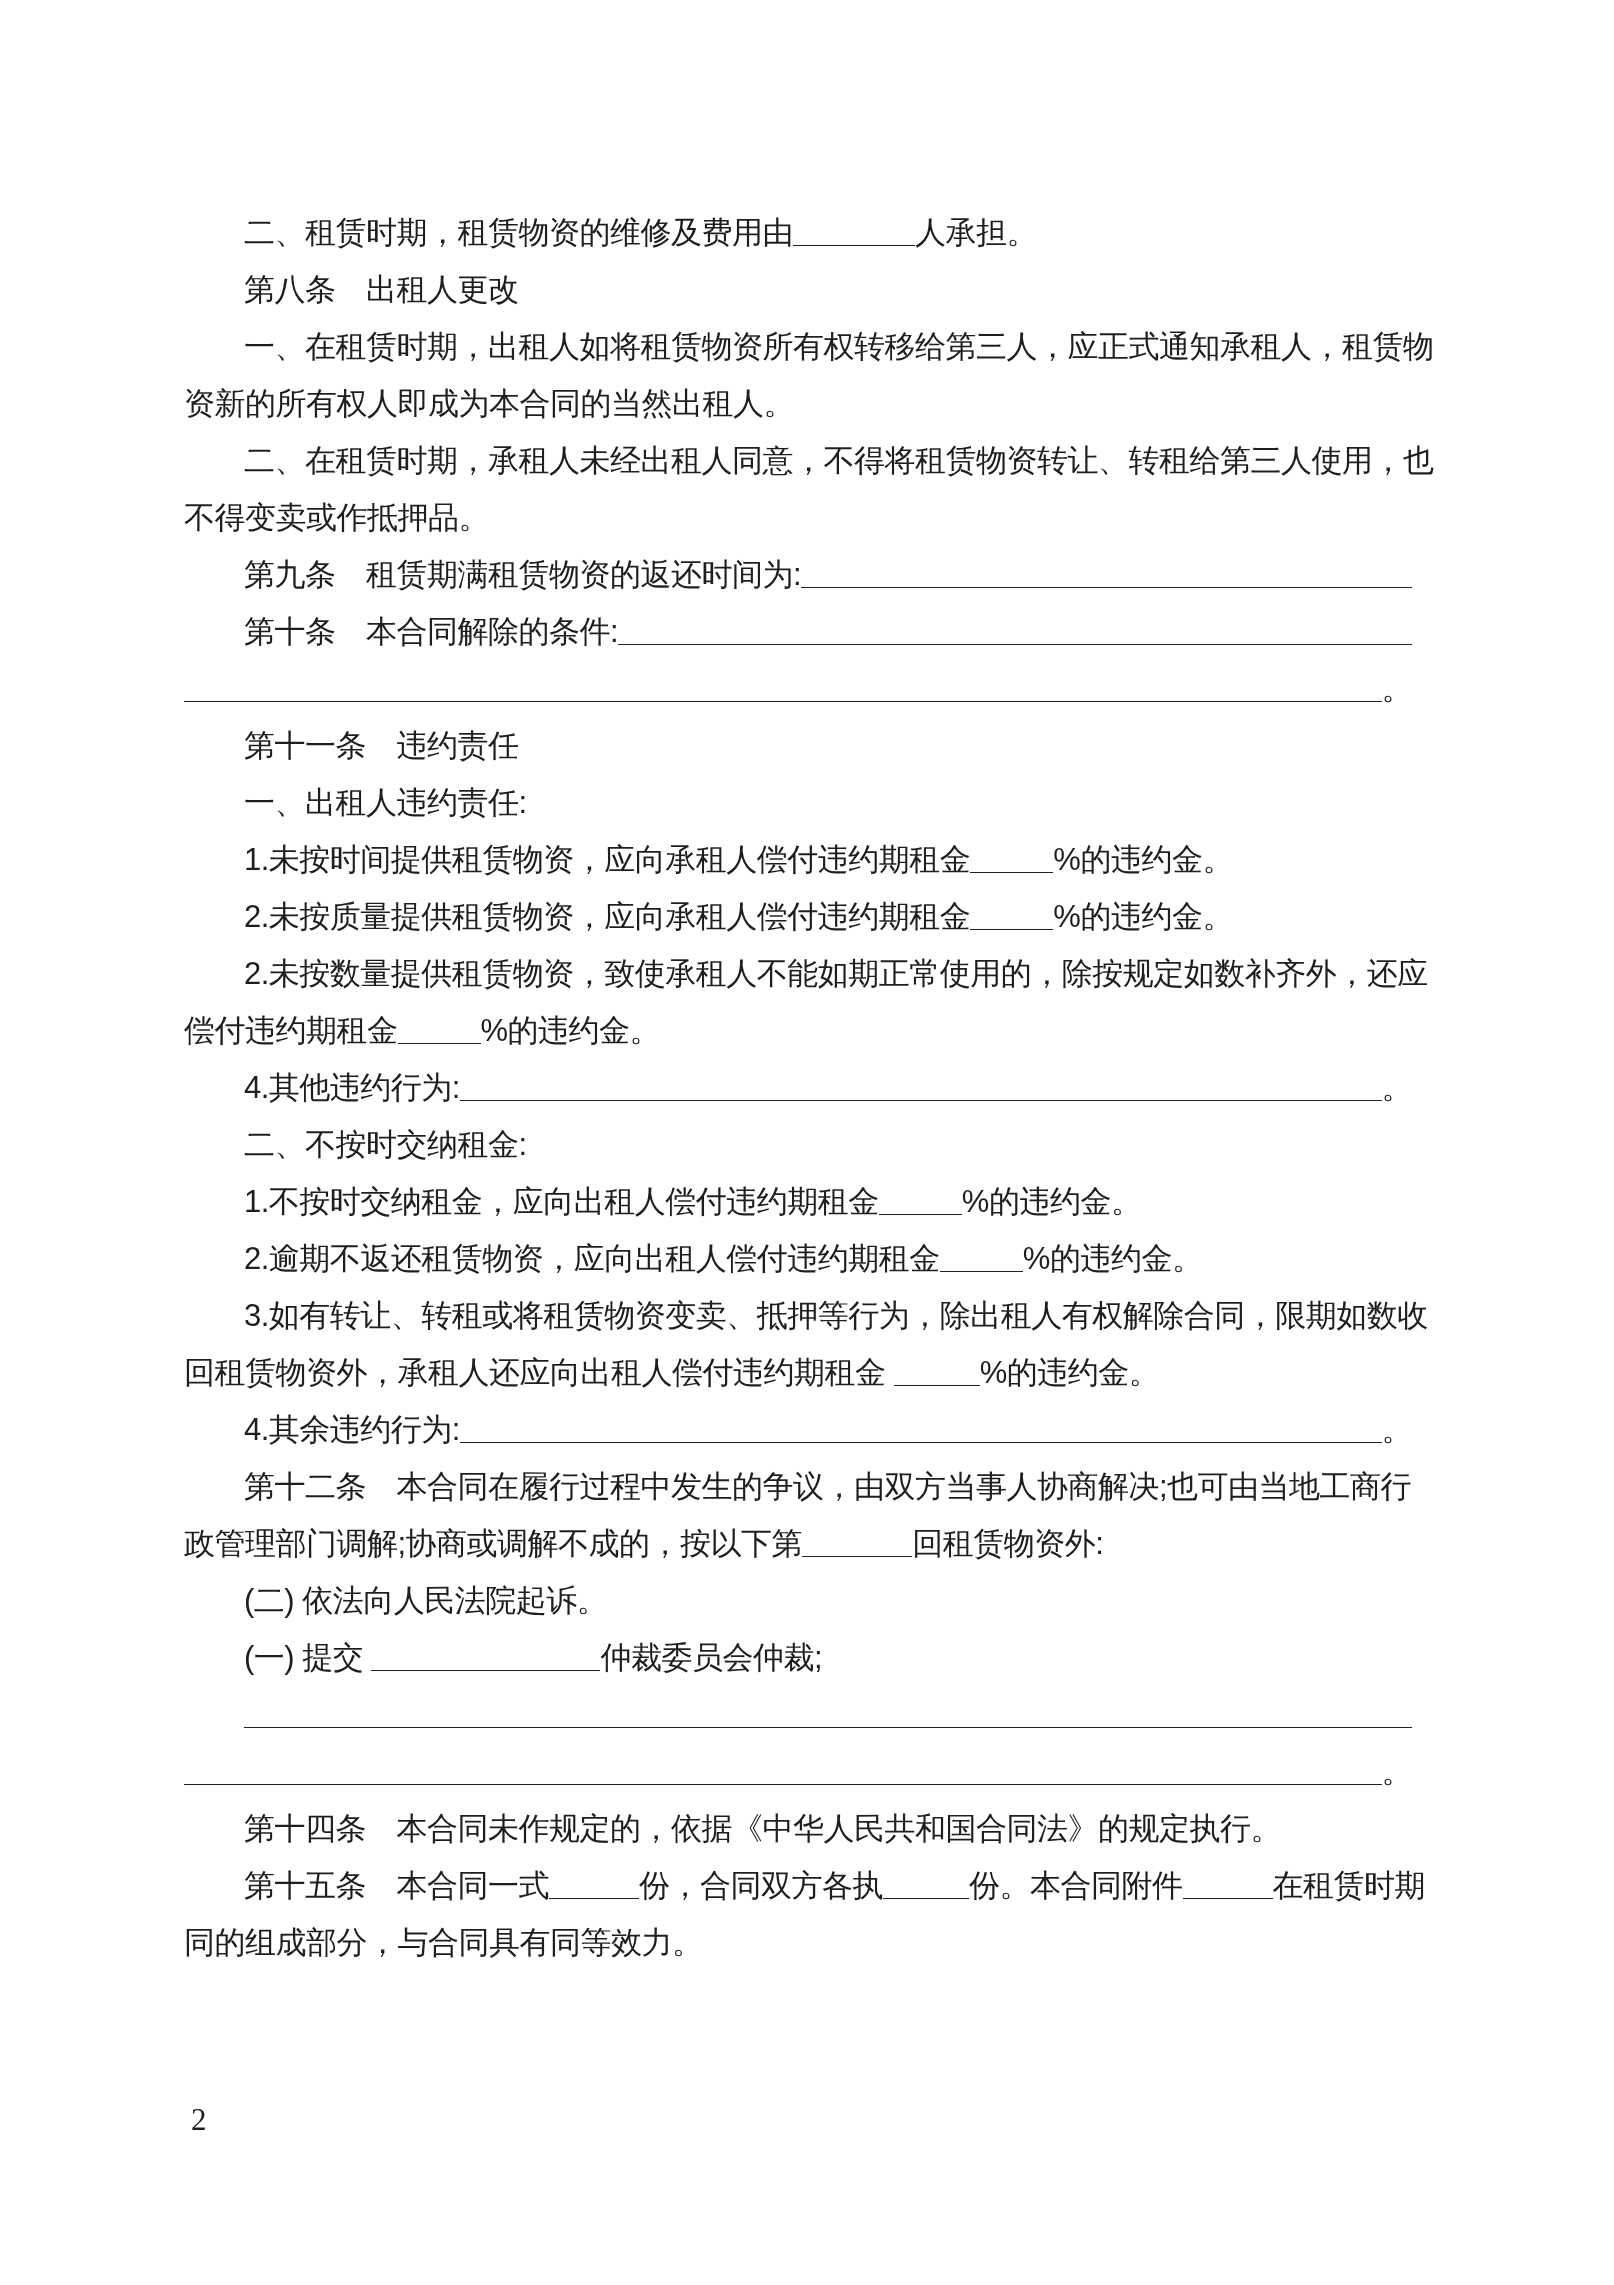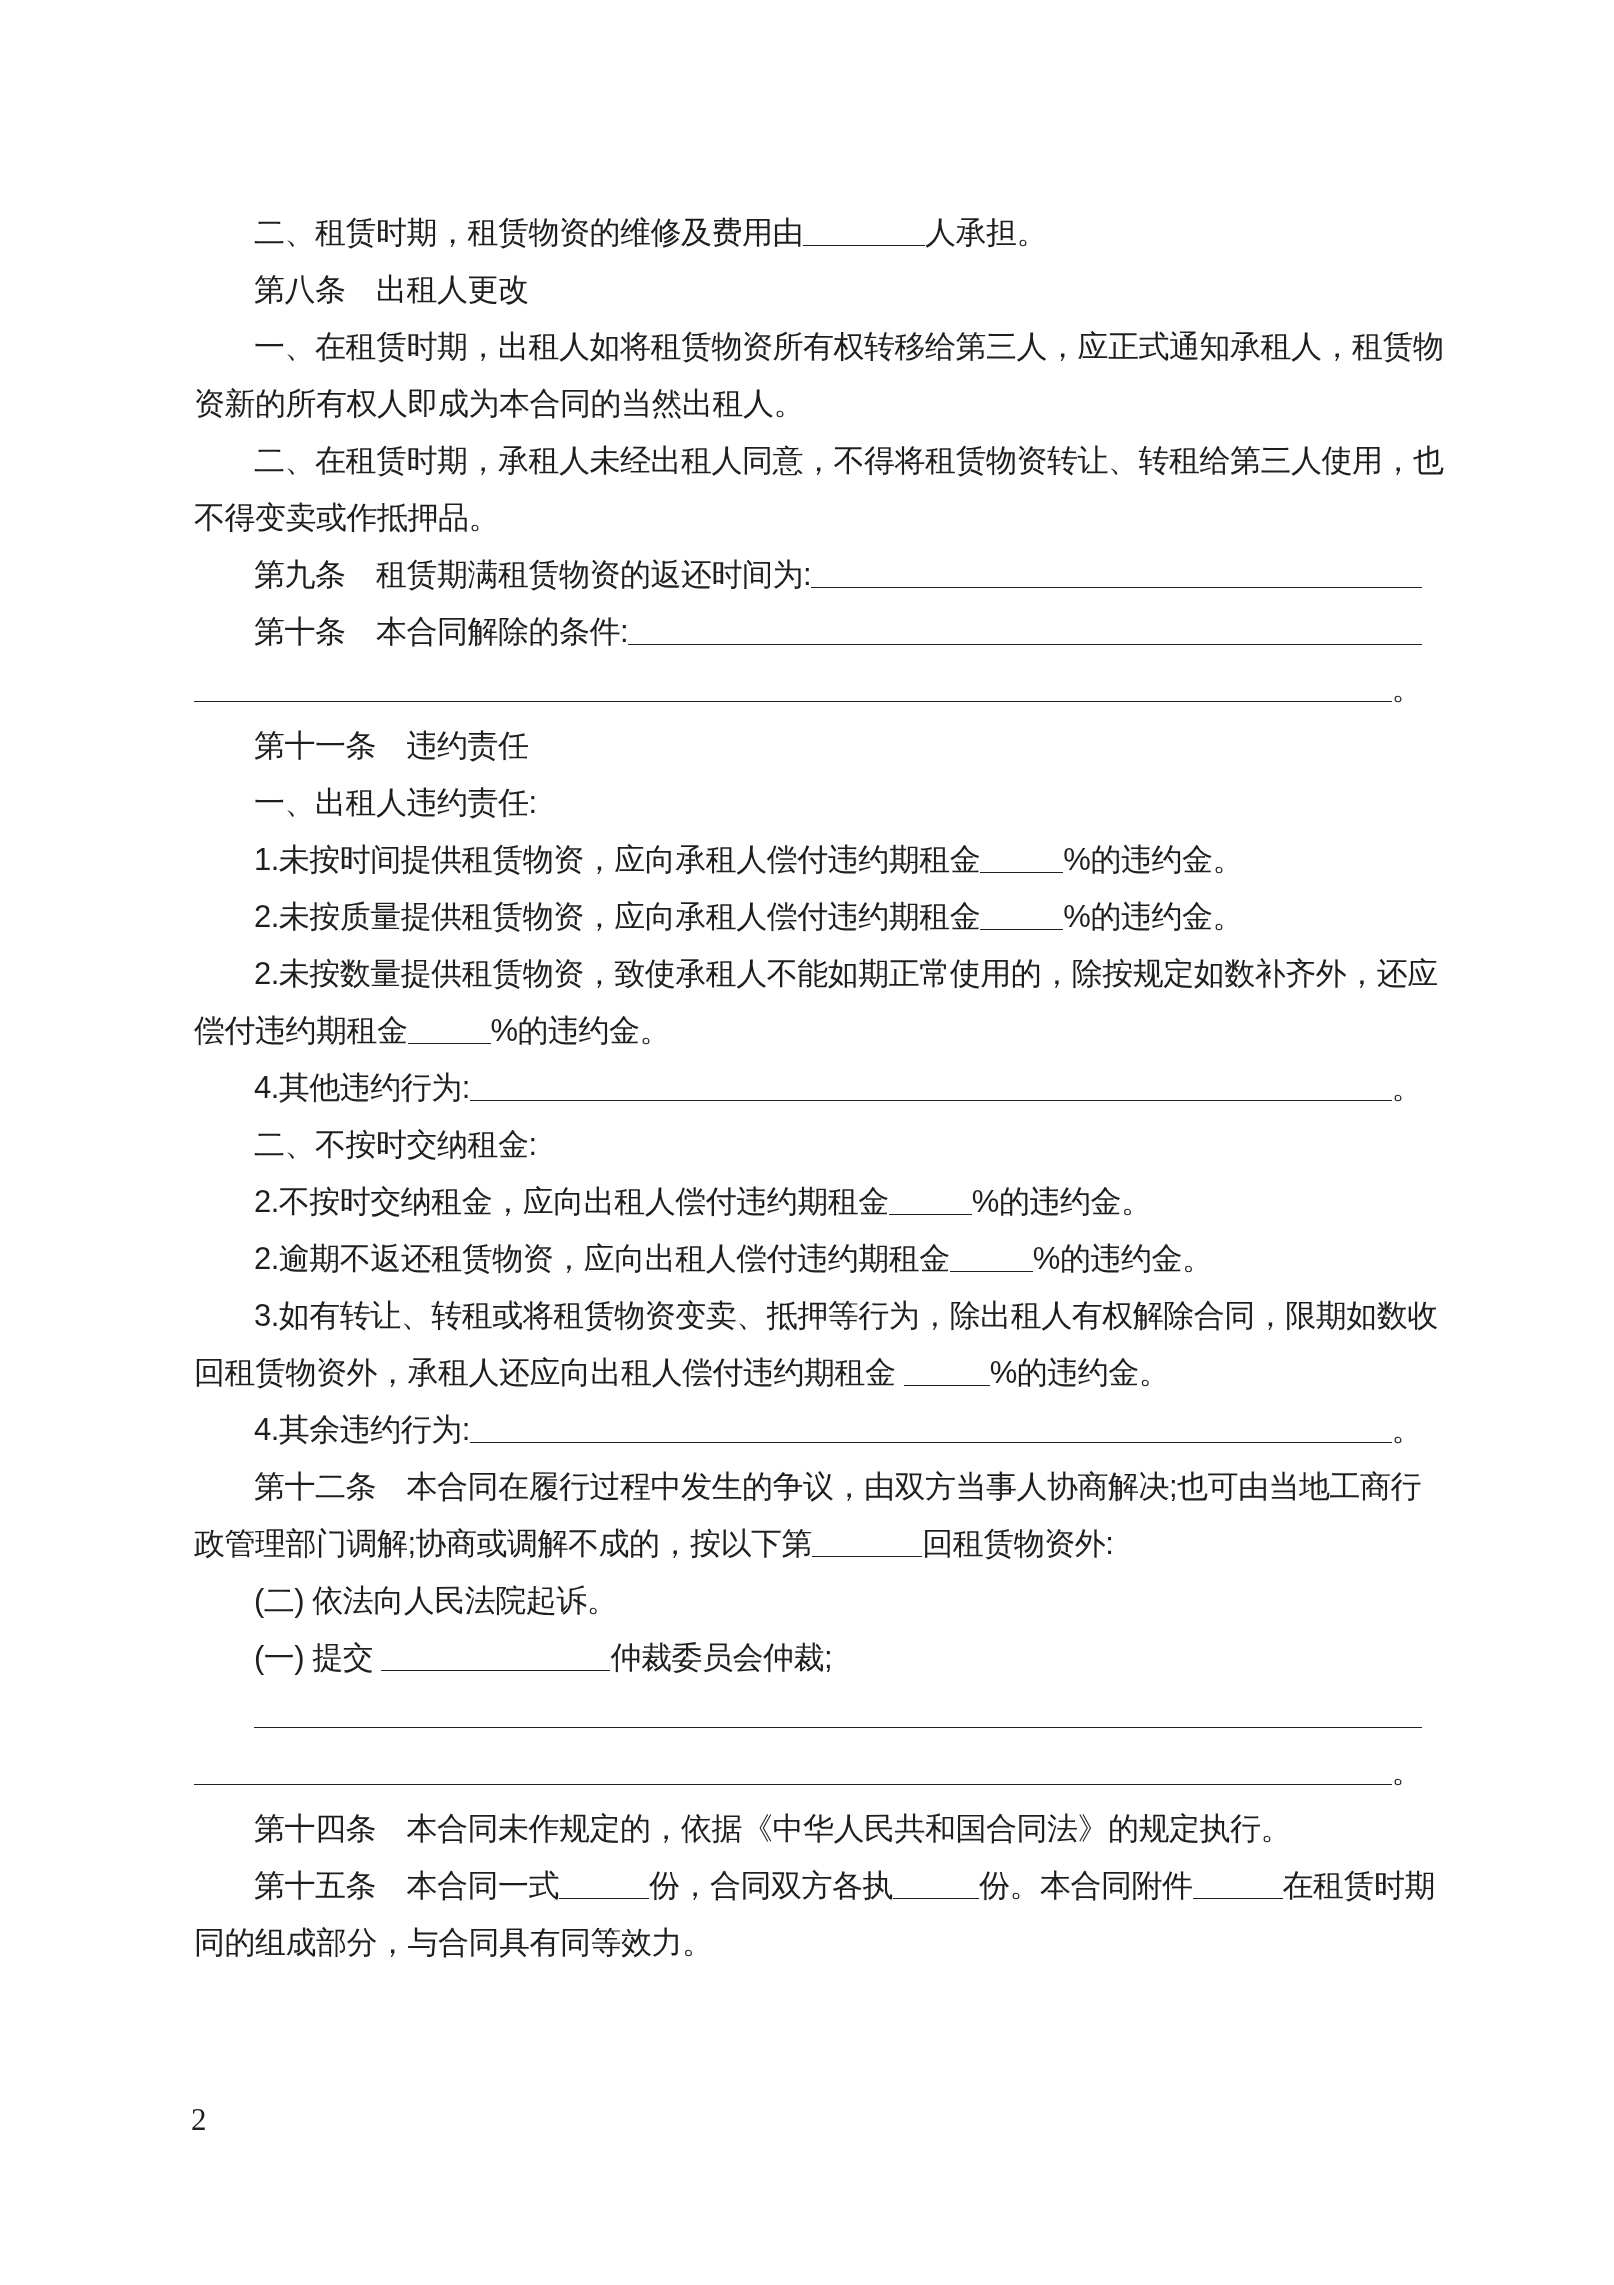--- a/index.html
+++ b/index.html
@@ -10,21 +10,21 @@
   .page {
     position: relative;
     width: 1615px;
     height: 2285px;
     background: #ffffff;
     overflow: hidden;
     font-family: "Liberation Sans", sans-serif;
   }
   .doc {
     position: absolute;
-    left: 194px;
+    left: 184px;
     top: 204px;
     width: 1228px;
   }
   .line {
     display: flex;
     align-items: stretch;
     height: 57px;
     font-size: 31px;
     line-height: 57px;
     color: #1e1e1e;
@@ -118,21 +118,21 @@
       </div>
       <div class="line indent">
         <span class="seg-text">4.其他违约行为:</span>
         <span class="seg-blank seg-fill"></span>
         <span class="seg-text">。</span>
       </div>
       <div class="line indent">
         <span class="seg-text">二、不按时交纳租金:</span>
       </div>
       <div class="line indent">
-        <span class="seg-text">2.不按时交纳租金，应向出租人偿付违约期租金</span>
+        <span class="seg-text">1.不按时交纳租金，应向出租人偿付违约期租金</span>
         <span class="seg-blank" style="width: 83px;"></span>
         <span class="seg-text">%的违约金。</span>
       </div>
       <div class="line indent">
         <span class="seg-text">2.逾期不返还租赁物资，应向出租人偿付违约期租金</span>
         <span class="seg-blank" style="width: 83px;"></span>
         <span class="seg-text">%的违约金。</span>
       </div>
       <div class="line indent">
         <span class="seg-text">3.如有转让、转租或将租赁物资变卖、抵押等行为，除出租人有权解除合同，限期如数收</span>

